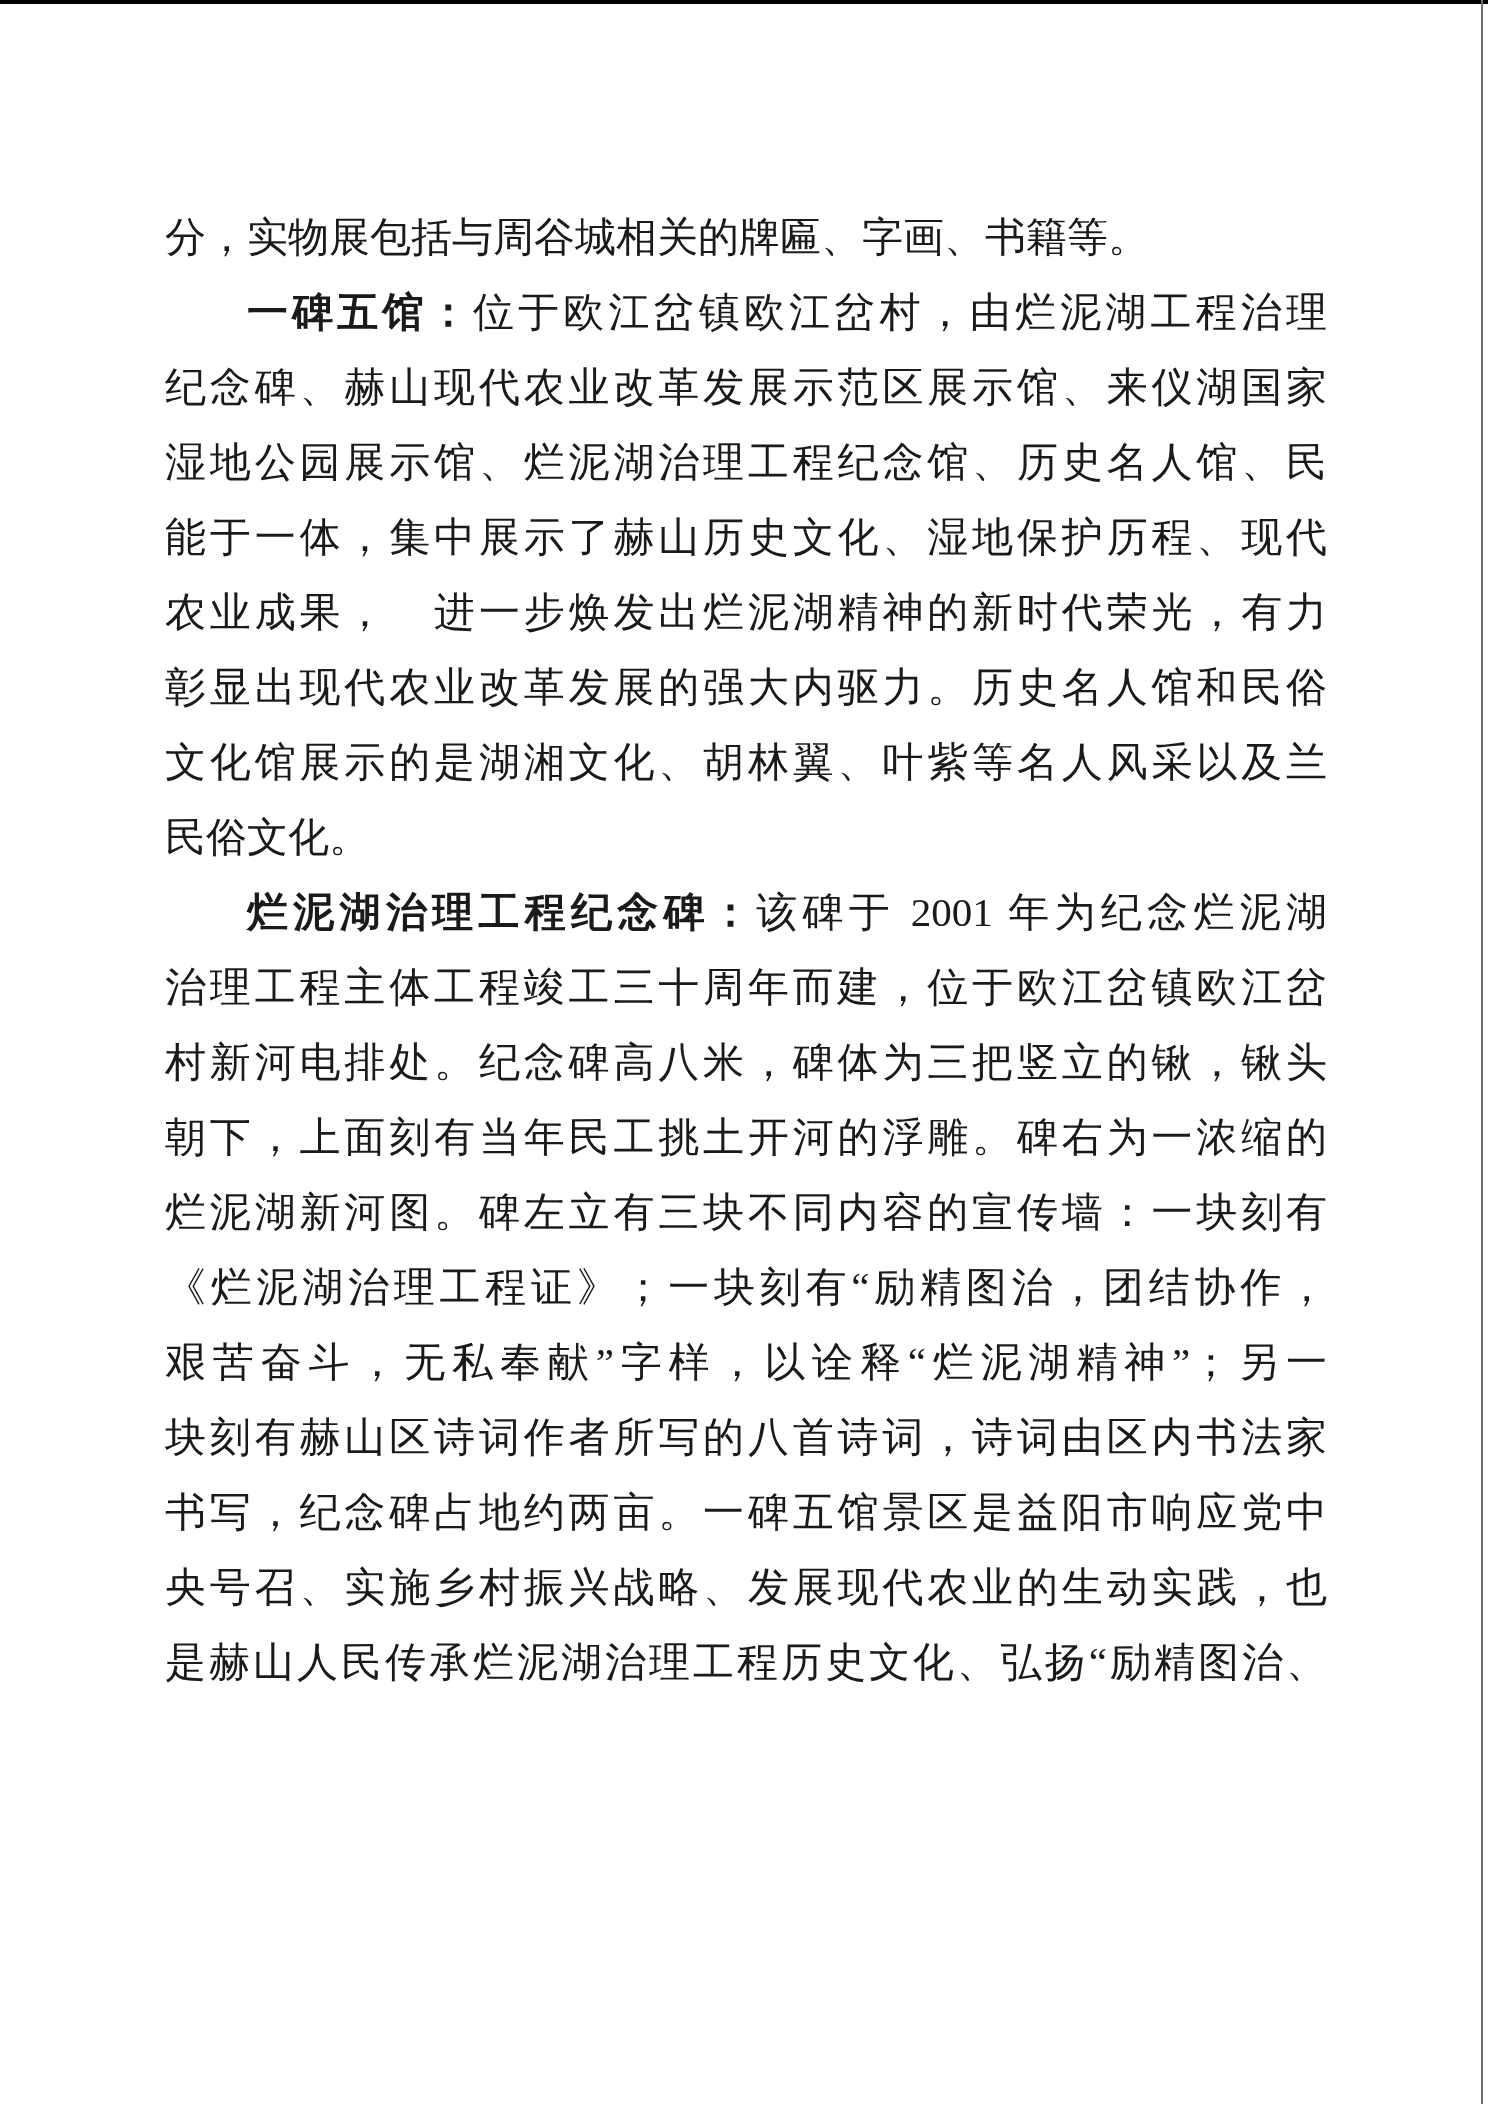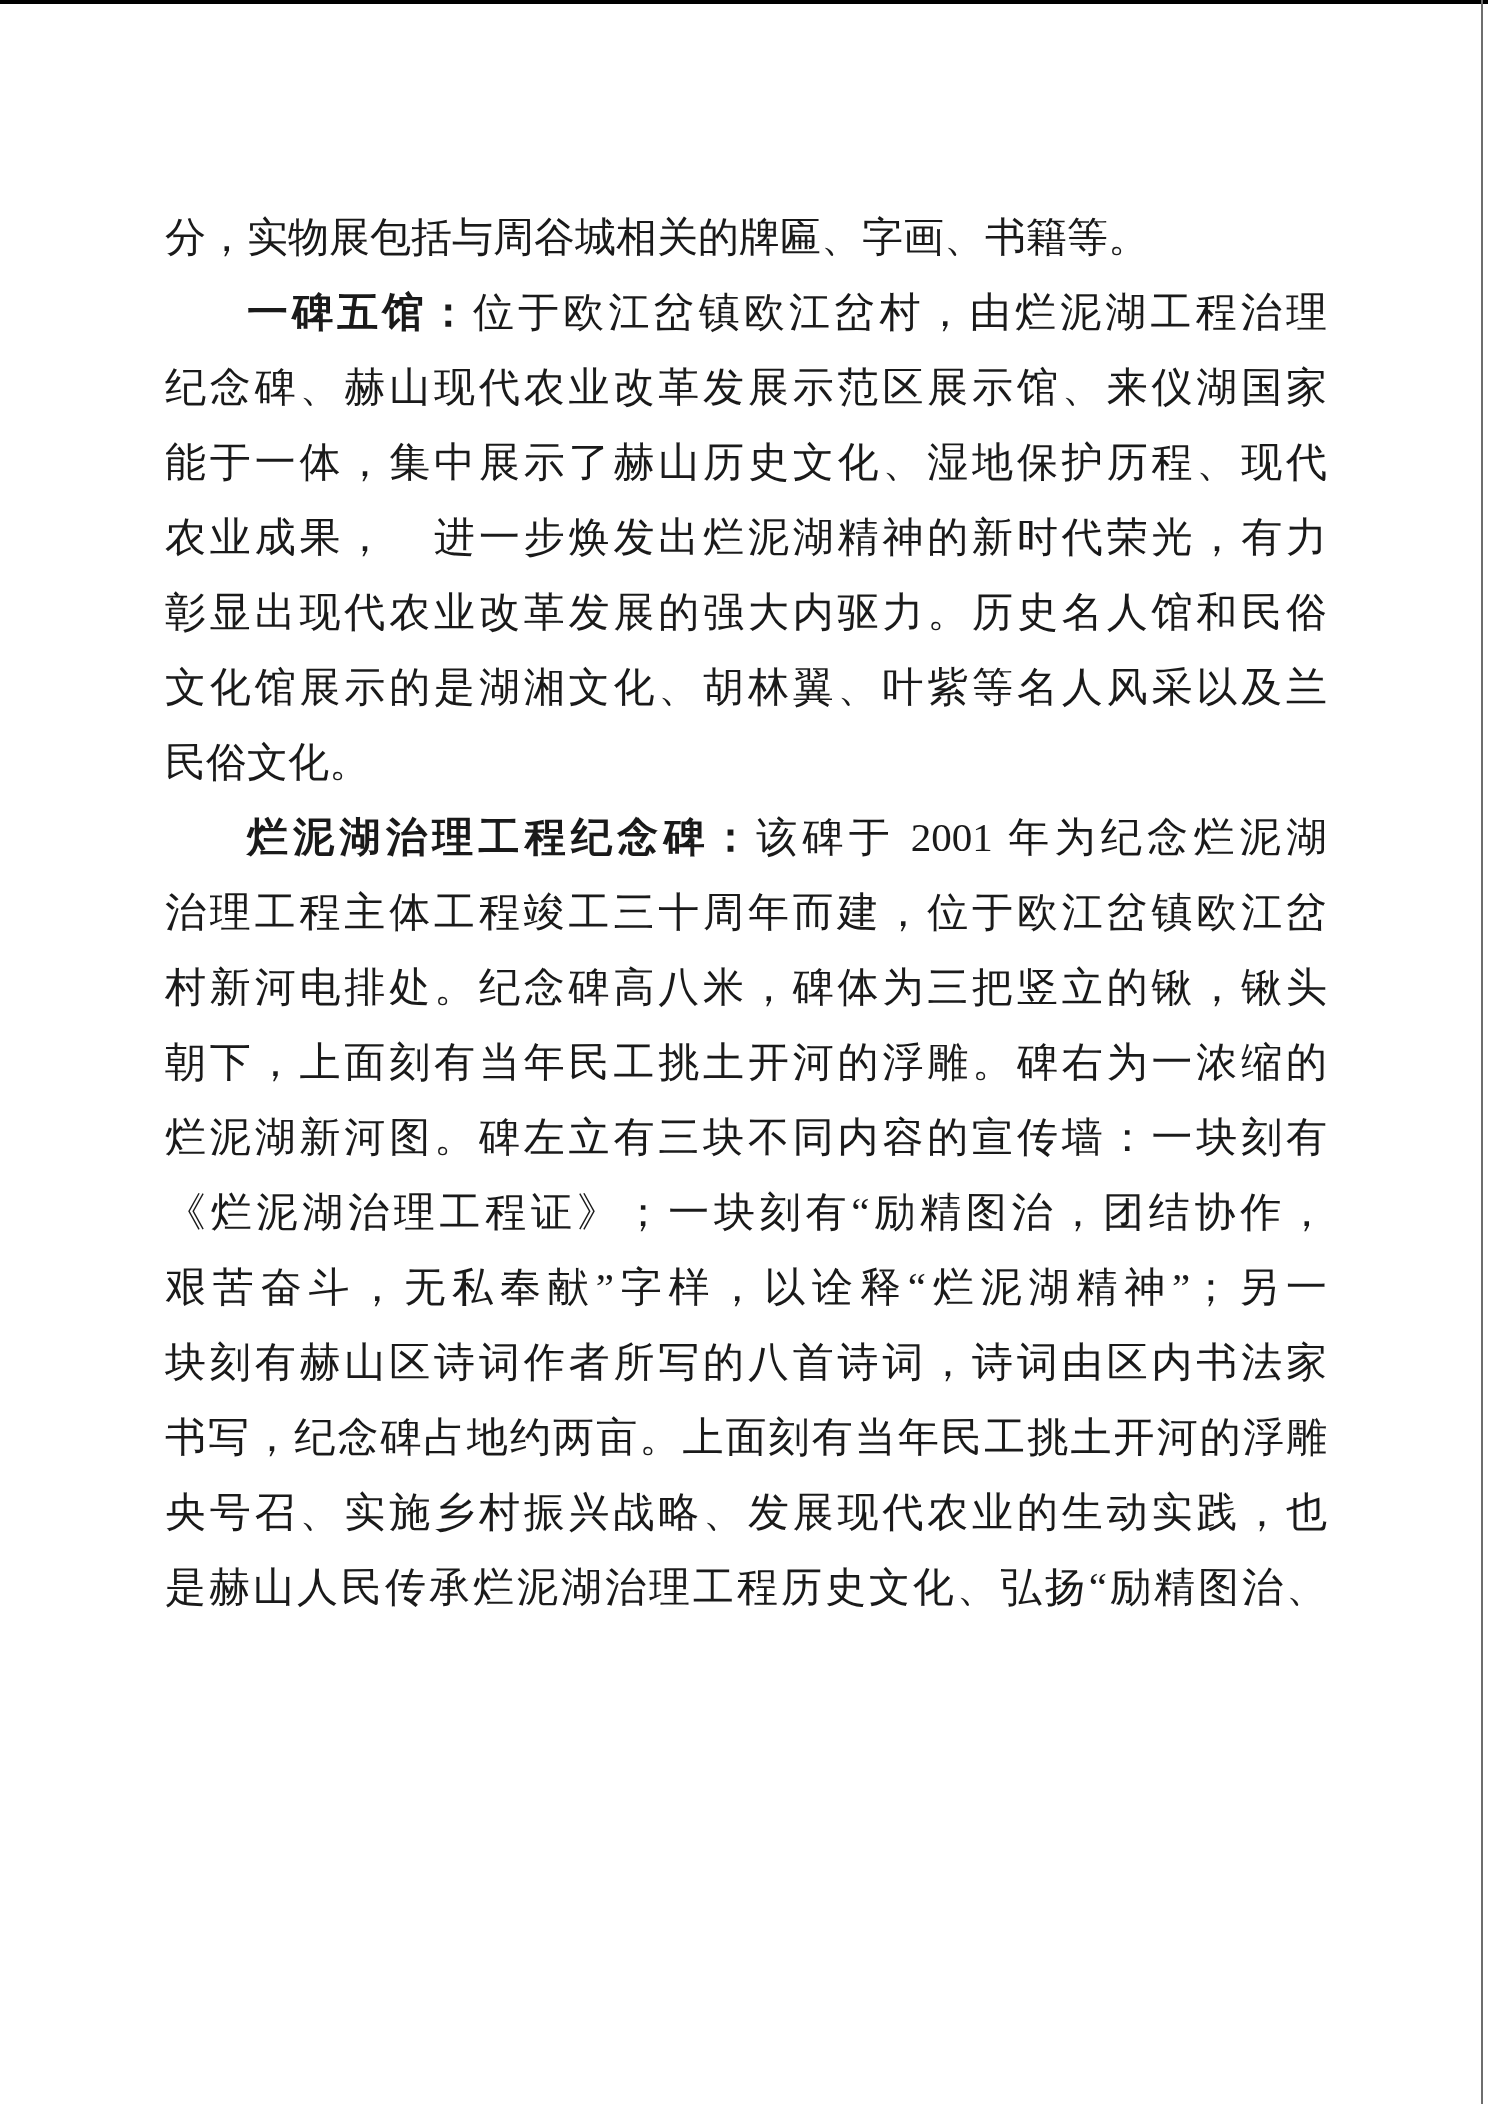--- a/index.html
+++ b/index.html
@@ -61,29 +61,30 @@
 </head>
 <body style="background: rgb(255, 255, 255);">
 
 <div class="top-border" style="background: rgb(0, 0, 0);"></div>
 <div class="right-border" style="background: rgb(110, 110, 110);"></div>
 
 <div class="doc-body" style="color: rgb(26, 26, 26);">
   <div class="ln end"><span>分，实物展包括与周谷城相关的牌匾、字画、书籍等。</span></div>
   <div class="ln indent"><span class="lead">一碑五馆：</span><span>位于欧江岔镇欧江岔村，由烂泥湖工程治理</span></div>
   <div class="ln"><span>纪念碑、赫山现代农业改革发展示范区展示馆、来仪湖国家</span></div>
+  <div class="ln"><span>湿地公园展示馆、烂泥湖治理工程纪念馆、历史名人馆、民</span></div>
   <div class="ln"><span>能于一体，集中展示了赫山历史文化、湿地保护历程、现代</span></div>
   <div class="ln"><span>农业成果，　进一步焕发出烂泥湖精神的新时代荣光，有力</span></div>
   <div class="ln"><span>彰显出现代农业改革发展的强大内驱力。历史名人馆和民俗</span></div>
   <div class="ln"><span>文化馆展示的是湖湘文化、胡林翼、叶紫等名人风采以及兰</span></div>
   <div class="ln end"><span>民俗文化。</span></div>
   <div class="ln indent"><span class="lead">烂泥湖治理工程纪念碑：</span><span>该碑于 2001 年为纪念烂泥湖</span></div>
   <div class="ln"><span>治理工程主体工程竣工三十周年而建，位于欧江岔镇欧江岔</span></div>
   <div class="ln"><span>村新河电排处。纪念碑高八米，碑体为三把竖立的锹，锹头</span></div>
   <div class="ln"><span>朝下，上面刻有当年民工挑土开河的浮雕。碑右为一浓缩的</span></div>
   <div class="ln"><span>烂泥湖新河图。碑左立有三块不同内容的宣传墙：一块刻有</span></div>
   <div class="ln"><span>《烂泥湖治理工程证》；一块刻有“励精图治，团结协作，</span></div>
   <div class="ln"><span>艰苦奋斗，无私奉献”字样，以诠释“烂泥湖精神”；另一</span></div>
   <div class="ln"><span>块刻有赫山区诗词作者所写的八首诗词，诗词由区内书法家</span></div>
-  <div class="ln"><span>书写，纪念碑占地约两亩。上面刻有当年民工挑土开河的浮雕</span></div>
+  <div class="ln"><span>书写，纪念碑占地约两亩。一碑五馆景区是益阳市响应党中</span></div>
   <div class="ln"><span>央号召、实施乡村振兴战略、发展现代农业的生动实践，也</span></div>
   <div class="ln"><span>是赫山人民传承烂泥湖治理工程历史文化、弘扬“励精图治、</span></div>
 </div>
 
 </body></html>

